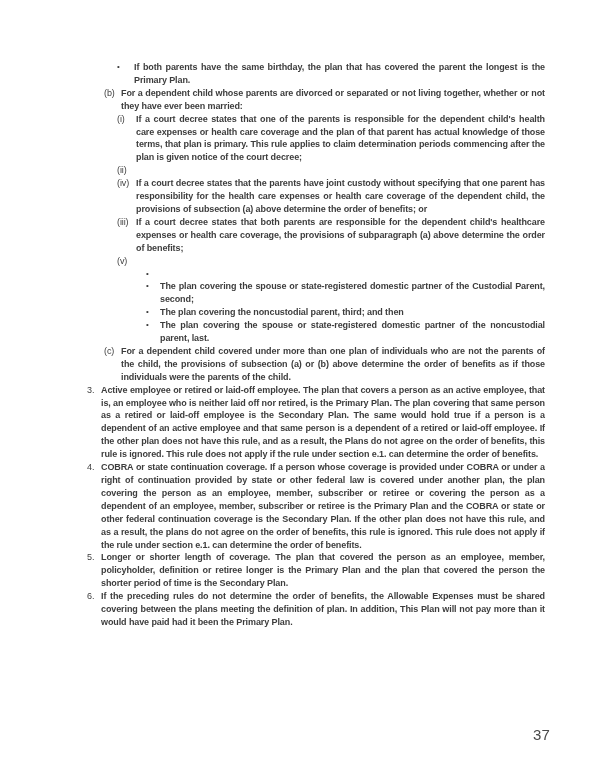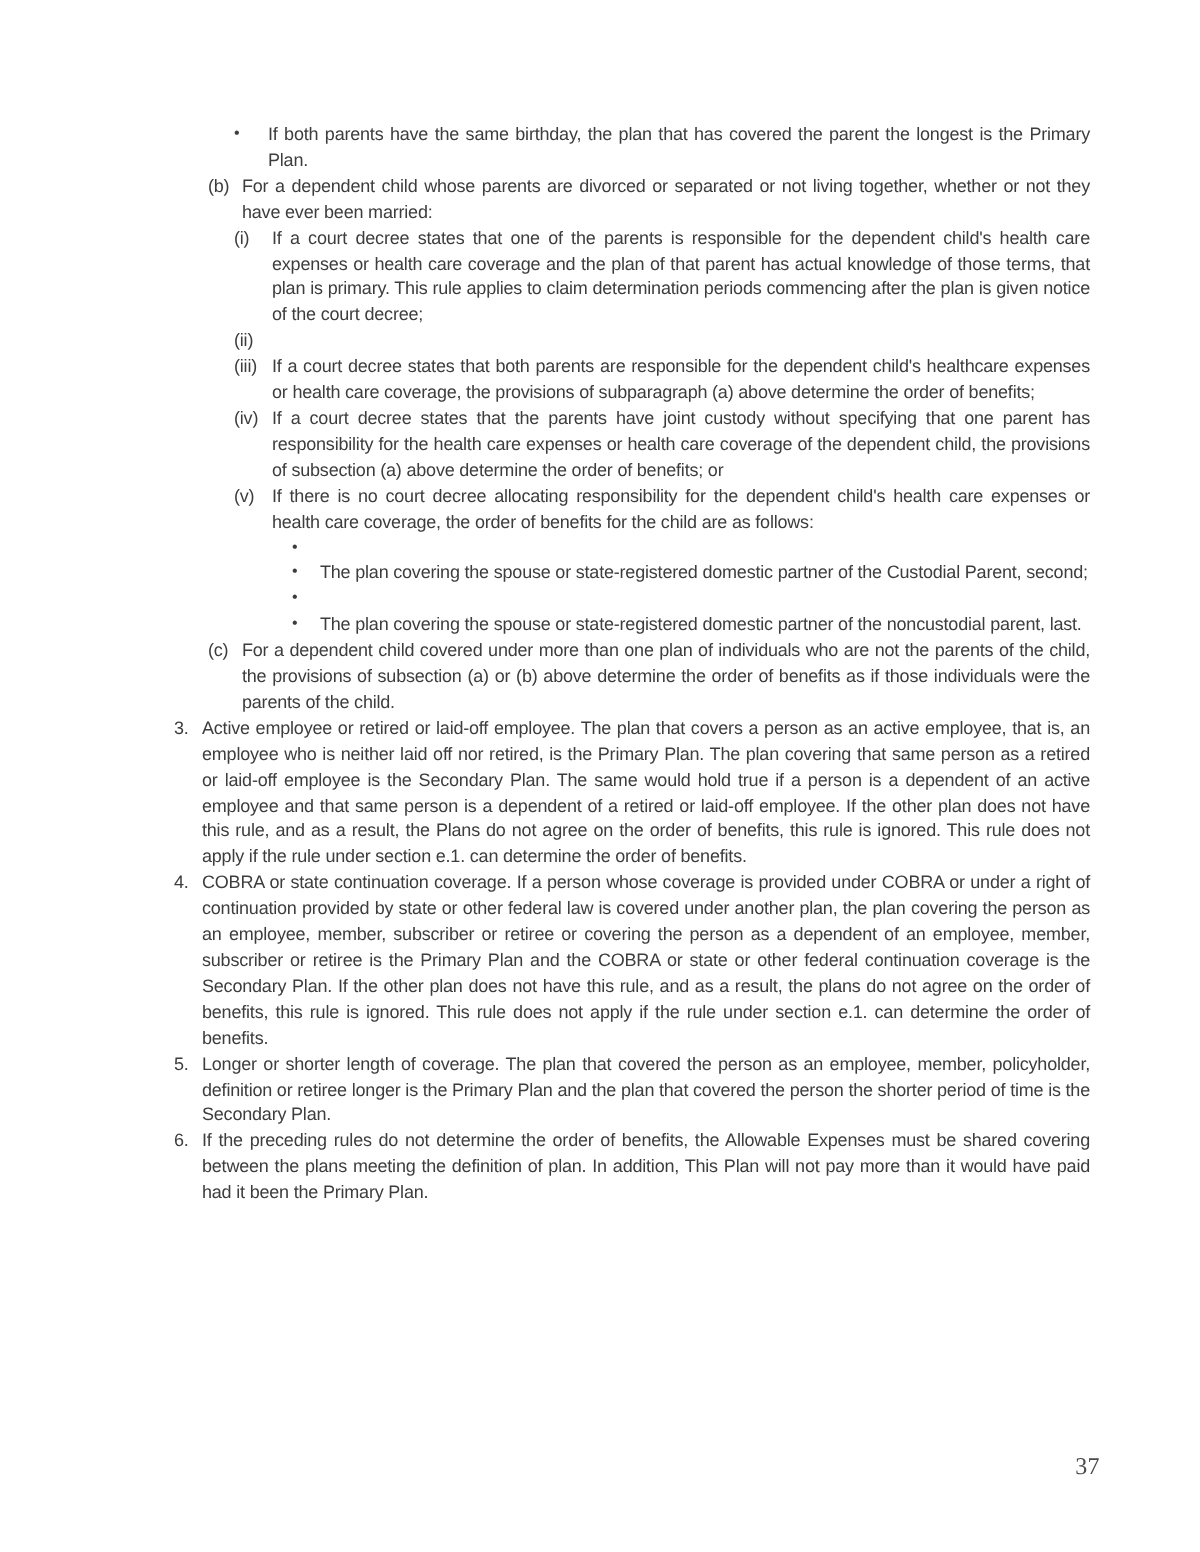--- a/index.html
+++ b/index.html
@@ -28,44 +28,44 @@
     display: flex;
     align-items: flex-start;
   }
   .marker {
     flex: 0 0 auto;
     white-space: nowrap;
   }
   .txt {
     flex: 1 1 auto;
     text-align: justify;
+    font-weight: bold;
   }
   
   .lvl-number  { padding-left: 0; }
   .lvl-number  .marker { width: 14px; }
   .lvl-letter  { padding-left: 17px; }
   .lvl-letter  .marker { width: 17px; }
   .lvl-roman   { padding-left: 30px; }
   .lvl-roman   .marker { width: 19px; }
   .lvl-bullet1 { padding-left: 30px; }
   .lvl-bullet1 .marker { width: 17px; }
   .lvl-bullet2 { padding-left: 59px; }
   .lvl-bullet2 .marker { width: 14px; }
   .lvl-bullet1 .marker, .lvl-bullet2 .marker {
     font-size: 8px;
     line-height: 12.9px;
   }
   .page-number {
     position: absolute;
     right: 50px;
     top: 726px;
-    font-size: 12px;
+    font-size: 15px;
     color: #4a4a4a;
     letter-spacing: 0.2px;
-    font-family: Liberation Serif, serif;
   }
 </style>
 </head>
 <body>
 
 <div class="content">
 
   <div class="li lvl-bullet1">
     <span class="marker">•</span>
     <div class="txt">If both parents have the same birthday, the plan that has covered the parent the longest is the Primary Plan.</div>
@@ -79,45 +79,45 @@
   <div class="li lvl-roman">
     <span class="marker">(i)</span>
     <div class="txt">If a court decree states that one of the parents is responsible for the dependent child's health care expenses or health care coverage and the plan of that parent has actual knowledge of those terms, that plan is primary. This rule applies to claim determination periods commencing after the plan is given notice of the court decree;</div>
   </div>
 
   <div class="li lvl-roman">
     <span class="marker">(ii)</span>
   </div>
 
   <div class="li lvl-roman">
+    <span class="marker">(iv)</span>
+    <div class="txt">If a court decree states that the parents have joint custody without specifying that one parent has responsibility for the health care expenses or health care coverage of the dependent child, the provisions of subsection (a) above determine the order of benefits; or</div>
+  </div>
+
+  <div class="li lvl-roman">
     <span class="marker">(iii)</span>
     <div class="txt">If a court decree states that both parents are responsible for the dependent child's healthcare expenses or health care coverage, the provisions of subparagraph (a) above determine the order of benefits;</div>
   </div>
 
   <div class="li lvl-roman">
-    <span class="marker">(iv)</span>
-    <div class="txt">If a court decree states that the parents have joint custody without specifying that one parent has responsibility for the health care expenses or health care coverage of the dependent child, the provisions of subsection (a) above determine the order of benefits; or</div>
-  </div>
-
-  <div class="li lvl-roman">
     <span class="marker">(v)</span>
-    <div class="txt">If there is no court decree allocating responsibility for the dependent child's health care expenses or health care coverage, the order of benefits for the child are as follows:</div>
   </div>
 
   <div class="li lvl-bullet2">
     <span class="marker">•</span>
   </div>
 
   <div class="li lvl-bullet2">
     <span class="marker">•</span>
     <div class="txt">The plan covering the spouse or state-registered domestic partner of the Custodial Parent, second;</div>
   </div>
 
   <div class="li lvl-bullet2">
     <span class="marker">•</span>
+    <div class="txt">The plan covering the noncustodial parent, third; and then</div>
   </div>
 
   <div class="li lvl-bullet2">
     <span class="marker">•</span>
     <div class="txt">The plan covering the spouse or state-registered domestic partner of the noncustodial parent, last.</div>
   </div>
 
   <div class="li lvl-letter">
     <span class="marker">(c)</span>
     <div class="txt">For a dependent child covered under more than one plan of individuals who are not the parents of the child, the provisions of subsection (a) or (b) above determine the order of benefits as if those individuals were the parents of the child.</div>

